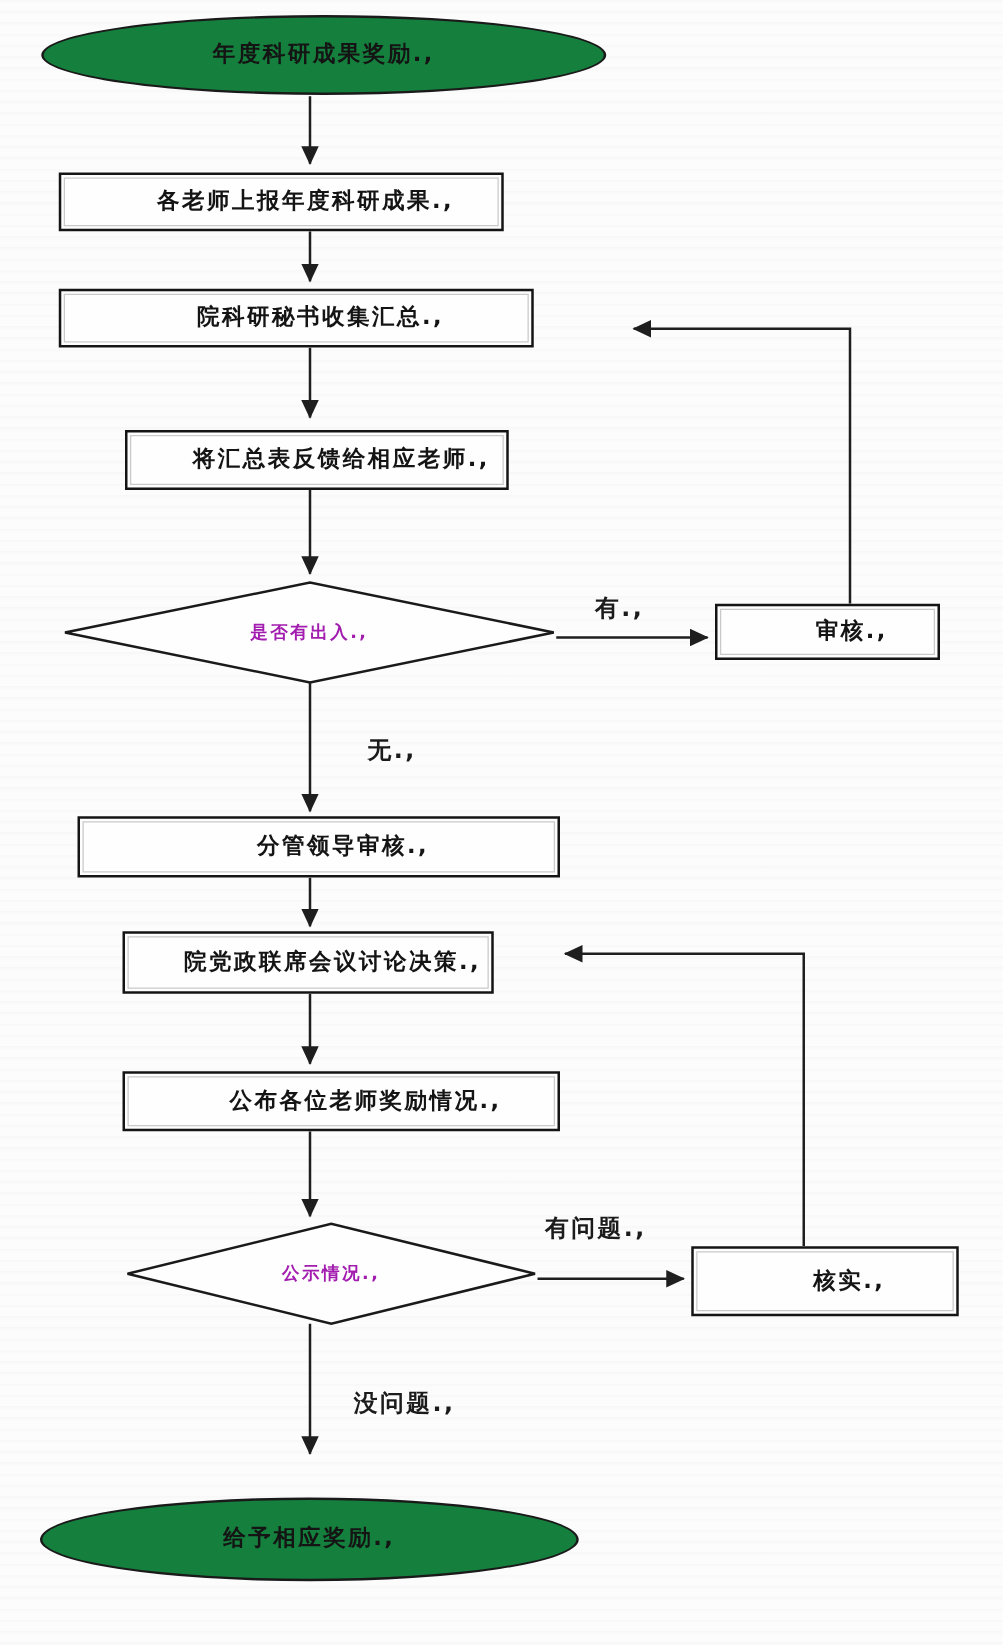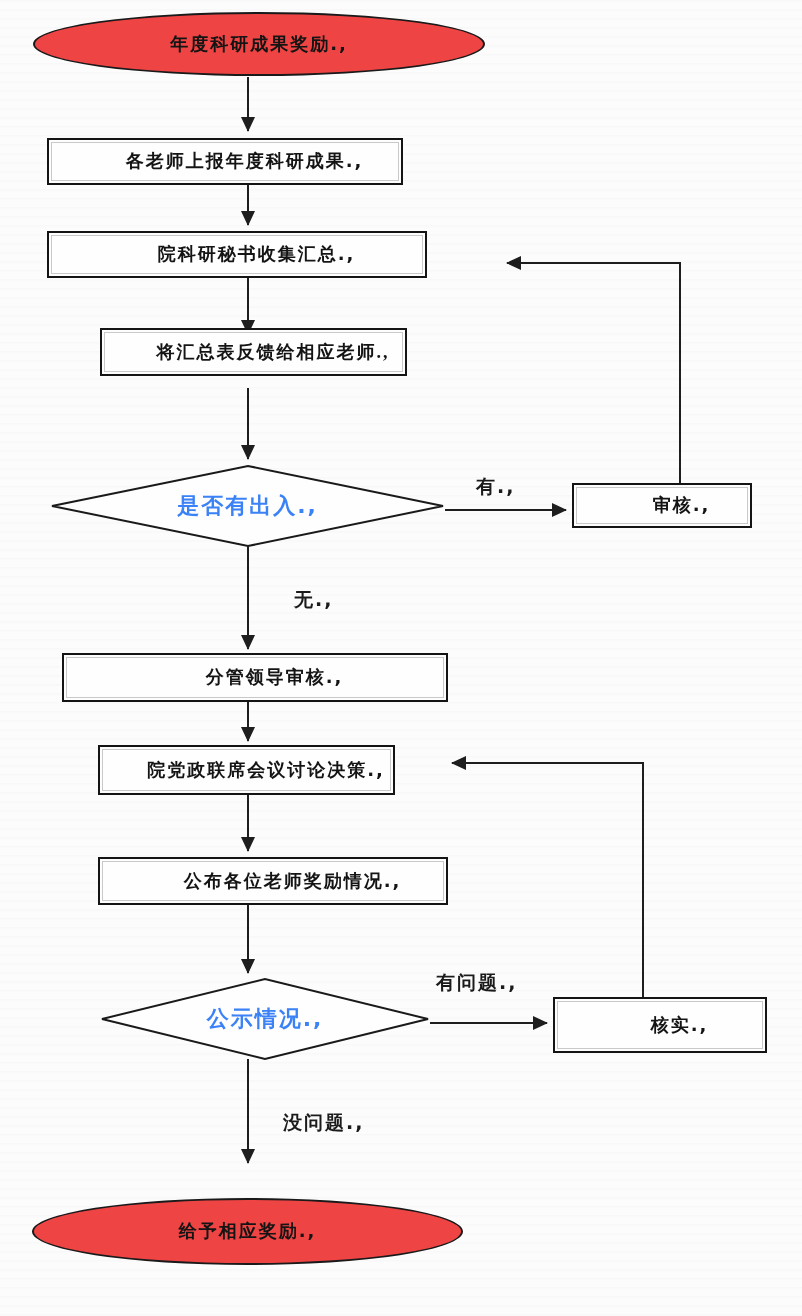--- a/index.html
+++ b/index.html
@@ -40,33 +40,33 @@
     letter-spacing: 2px;
     line-height: 1.15;
   }
   .rect {
     background: #fefefe;
     border: 2px solid #141414;
     box-shadow: inset 0 0 0 2px #fdfdfd, inset 0 0 0 3px #c9c9c9;
     padding-left: 39px;
   }
   .terminator {
-    background: #ef4444;
+    background: #15803d;
     border: 2px solid #1a1a1a;
     border-radius: 50% / 50%;
   }
   .diamond-label {
     position: absolute;
     box-sizing: border-box;
     display: flex;
     align-items: center;
     justify-content: center;
     text-align: center;
-    color: #3b82f6;
-    font-size: 22px;
+    color: #a21caf;
+    font-size: 14px;
     font-weight: bold;
     letter-spacing: 2px;
     pointer-events: none;
   }
   .edge-label {
     position: absolute;
     color: #1b1b1b;
     font-size: 19px;
     font-weight: bold;
     letter-spacing: 2px;
@@ -110,21 +110,21 @@
   </div>
 
   <div class="node rect" style="left:47px; top:138px; width:356px; height:47px;">
     <span>各老师上报年度科研成果., </span>
   </div>
 
   <div class="node rect" style="left:47px; top:231px; width:380px; height:47px;">
     <span>院科研秘书收集汇总., </span>
   </div>
 
-  <div class="node rect" style="left:100px; top:328px; width:307px; height:48px;font-family:Liberation Serif, serif;">
+  <div class="node rect" style="left:100px; top:344px; width:307px; height:48px;">
     <span>将汇总表反馈给相应老师., </span>
   </div>
 
   <div class="diamond-label" style="left:52px; top:466px; width:391px; height:80px;">
     <span>是否有出入., </span>
   </div>
 
   <div class="node rect" style="left:572px; top:483px; width:180px; height:45px;justify-content:center;">
     <span>审核., </span>
   </div>

